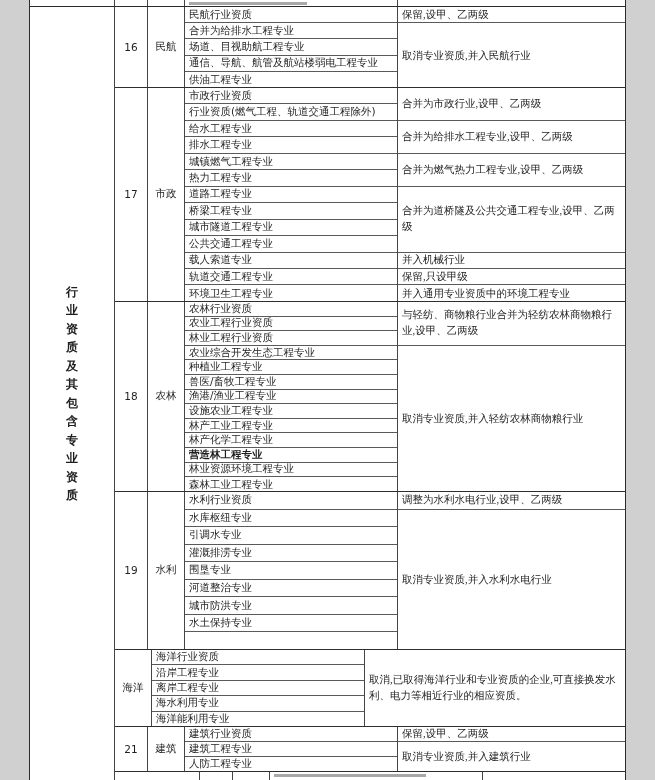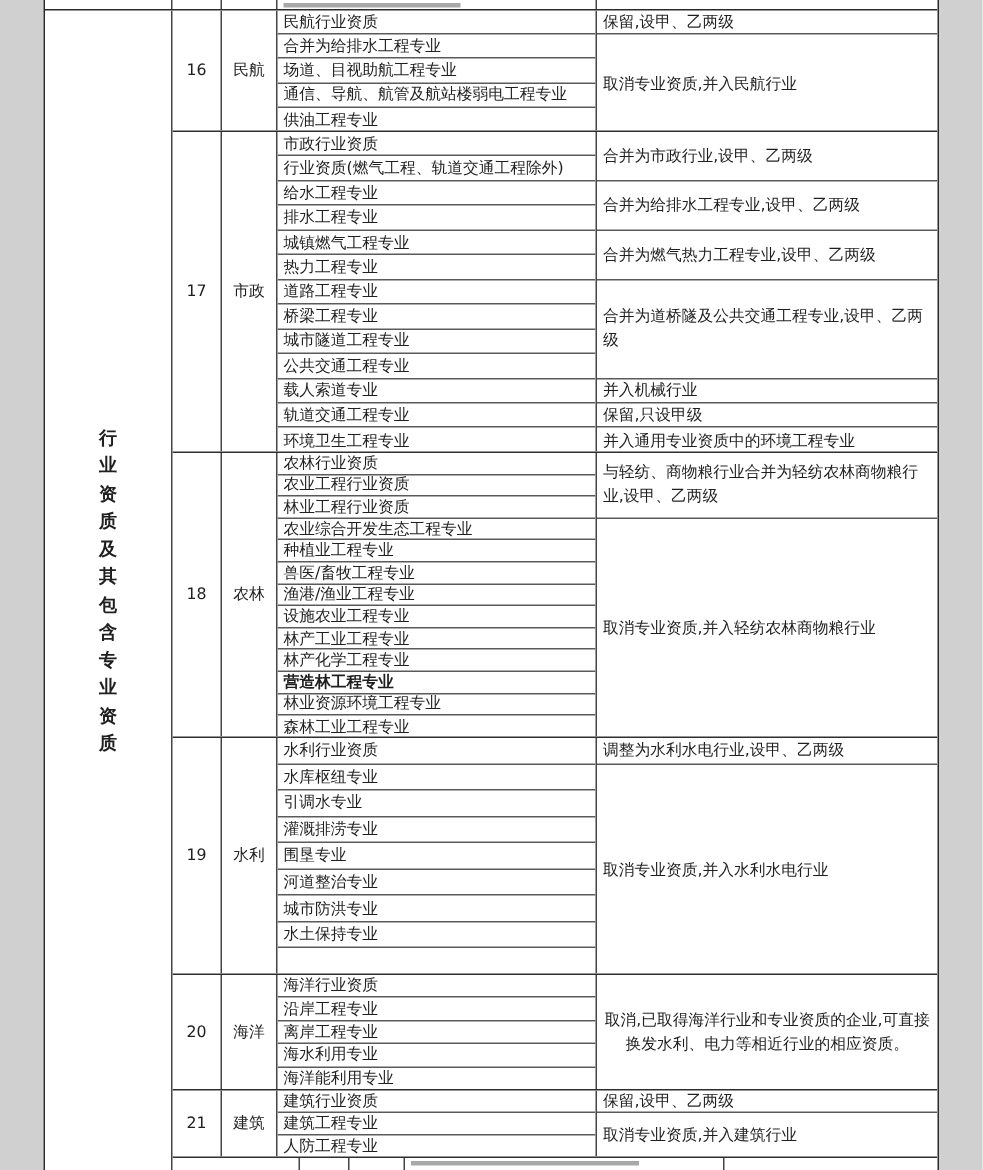--- a/index.html
+++ b/index.html
@@ -52,27 +52,27 @@
     white-space:nowrap;
   }
   .spec-col{width:212px;flex:0 0 auto;border-right:1px solid #454545;
     display:flex;flex-direction:column;overflow:hidden;}
   .spec-row{
     box-sizing:border-box;border-bottom:1px solid #5a5a5a;
     display:flex;align-items:center;padding:0 2px 0 4px;
     white-space:nowrap;overflow:hidden;flex:0 0 auto;
   }
   .spec-row.last{border-bottom:none;}
-  .act-col{flex:1 1 auto;display:flex;flex-direction:column;overflow:hidden;}
+  .act-col{flex:1 1 auto;display:flex;flex-direction:column;overflow:hidden;font-family:Liberation Serif, serif;}
   .act-cell{
     box-sizing:border-box;border-bottom:1px solid #5a5a5a;
     display:flex;align-items:center;
     padding:0 4px;line-height:16px;overflow:hidden;flex:0 0 auto;
   }
-  .act-cell.last{border-bottom:none;text-align:center;}
+  .act-cell.last{border-bottom:none;}
 </style>
 </head>
 <body>
 
 <div class="canvas">
   <div class="table">
 
     <div class="sliver top">
       <div class="c1"></div>
       <div class="c2"></div>
@@ -298,23 +298,20 @@
             <div class="act-col">
               <div class="act-cell" style="flex-basis: 17.556px;">
                 <span>调整为水利水电行业,设甲、乙两级</span>
               </div>
               <div class="act-cell last" style="flex-basis: 140.448px;">
                 <span>取消专业资质,并入水利水电行业</span>
               </div>
             </div>
           </div>
           <div class="group" style="height: 77px;">
-            <div class="cell-num">
-              <span>20</span>
-            </div>
             <div class="cell-ind">
               <span>海洋</span>
             </div>
             <div class="spec-col">
               <div class="spec-row" style="flex-basis: 15.4px;">
                 <span>海洋行业资质</span>
               </div>
               <div class="spec-row" style="flex-basis: 15.4px;">
                 <span>沿岸工程专业</span>
               </div>

